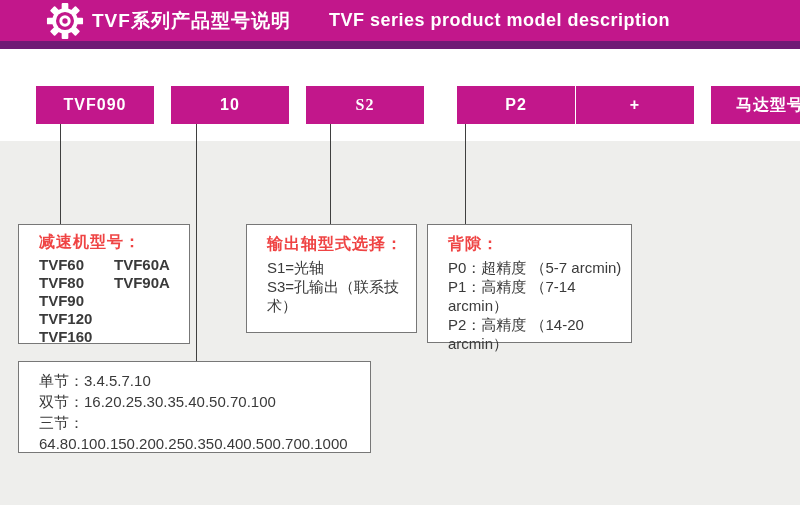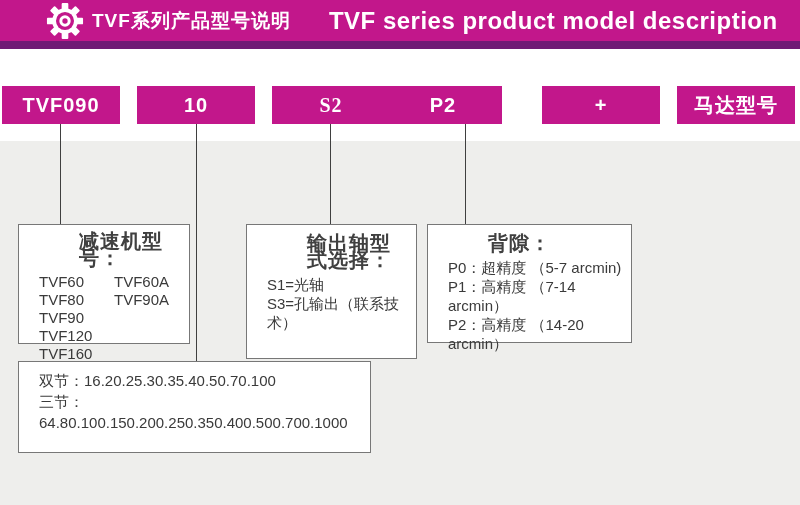--- a/index.html
+++ b/index.html
@@ -26,32 +26,32 @@
   .gear{
     margin-left:10px;width:38px;height:38px;
     display:flex;align-items:center;justify-content:center;
   }
   .title-cn{
     margin-left:8px;
     font-size:19px;font-weight:bold;letter-spacing:1px;
   }
   .title-en{
     margin-left:38px;
-    font-size:24px;font-weight:bold;letter-spacing:.5px;
+    font-size:18px;font-weight:bold;letter-spacing:.5px;
   }
 
   
   .block{
     position:absolute;top:86px;height:38px;width:118px;
     background:#c2178b;color:#fff;
-    font-size:20px;font-weight:bold;letter-spacing:1px;
-    display:flex;align-items:center;justify-content:center;
+    font-size:16px;font-weight:bold;letter-spacing:1px;
+    display:flex;align-items:center;justify-content:center;margin-left:34px;
   }
   .b0{left:2px;}  .b1{left:137px;text-align:right;} .b2{left:272px;font-family:Liberation Serif, serif;}
-  .b3{left:384px;} .b4{left:542px;} .b5{left:677px;}
+  .b3{left:423px;} .b4{left:542px;} .b5{left:677px;}
 
   
   .panel{
     position:absolute;left:0;top:141px;width:800px;height:364px;
     background:#eeeeec;
   }
 
   
   .vline{
     position:absolute;width:1px;background:#3f3f3f;top:124px;
@@ -63,37 +63,36 @@
 
   
   .box{
     position:absolute;background:#ffffff;
     border:1px solid #777;
     box-sizing:border-box;
     color:#3a3a3a;font-size:15px;
     padding:10px 6px 0 20px;
   }
   .box-title{
-    font-weight:bold;color:#404040;
-    font-size:20px;line-height:17px;margin-bottom:6px;
+    font-weight:bold;color:#ef4444;
+    font-size:16px;line-height:17px;margin-bottom:6px;
     letter-spacing:1px;
-    margin-left:40px;
   }
   .box-model   {left:18px; top:224px;width:172px;height:120px;padding-top:8px;}
-  .box-output  {left:246px;top:224px;width:171px;height:135px;}
+  .box-output  {left:246px;top:224px;width:171px;height:109px;}
   .box-backlash{left:427px;top:224px;width:205px;height:119px;}
   .box-ratio   {left:18px; top:361px;width:353px;height:92px; padding-top:8px;}
 
   .box-line{line-height:19px;}
   .box-ratio .box-line{line-height:21px;}
   .box-ratio .box-title{margin-bottom:3px;}
 
   .cols{display:flex;}
   .col1{width:75px;}
-  .col .box-line{line-height:18px;}
+  .col .box-line{line-height:18px;font-weight:bold;}
 </style>
 </head>
 <body>
 
 <div id="screen">
 
   <div class="header">
     <span class="gear">
       <svg width="38" height="38" viewBox="0 0 40 40" aria-hidden="true">
         <g fill="#ffffff">
@@ -156,17 +155,18 @@
   </div>
 
   <div class="box box-backlash">
     <div class="box-title">背隙：</div>
     <div class="box-line">P0：超精度 （5-7 arcmin)</div>
     <div class="box-line">P1：高精度 （7-14 arcmin）</div>
     <div class="box-line">P2：高精度 （14-20 arcmin）</div>
   </div>
 
   <div class="box box-ratio">
+    <div class="box-line">单节：3.4.5.7.10</div>
     <div class="box-line">双节：16.20.25.30.35.40.50.70.100</div>
     <div class="box-line">三节：64.80.100.150.200.250.350.400.500.700.1000</div>
   </div>
 
 </div>
 
 </body></html>

